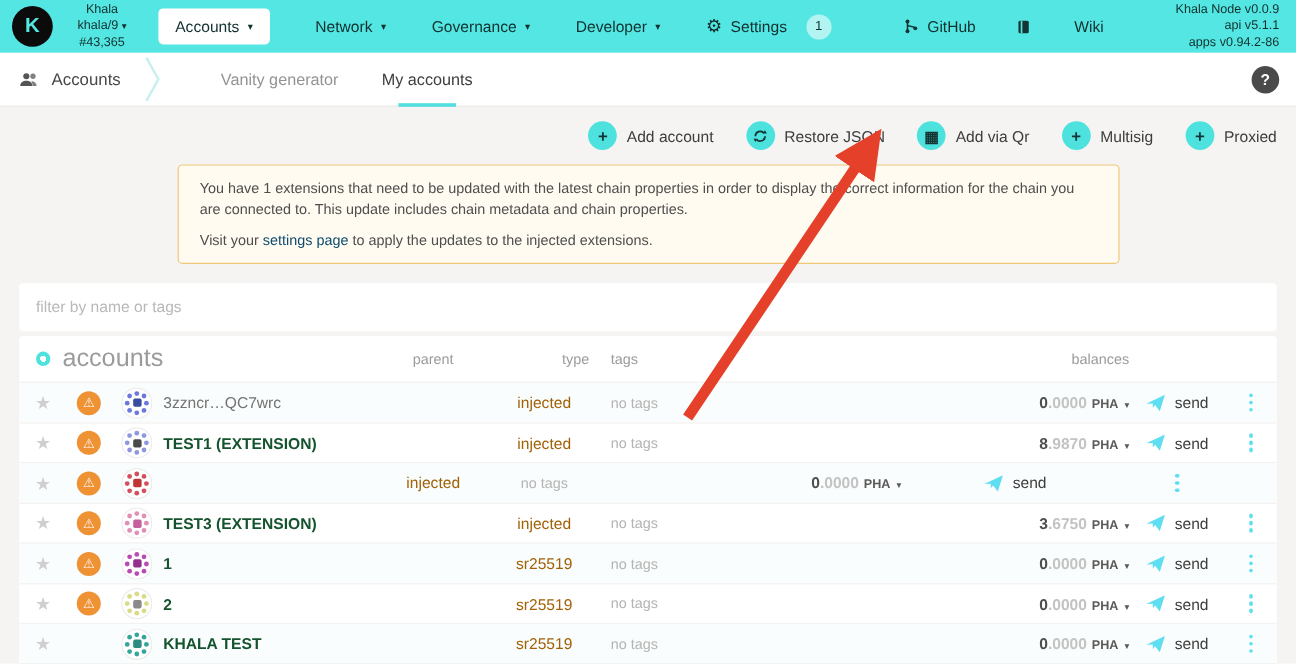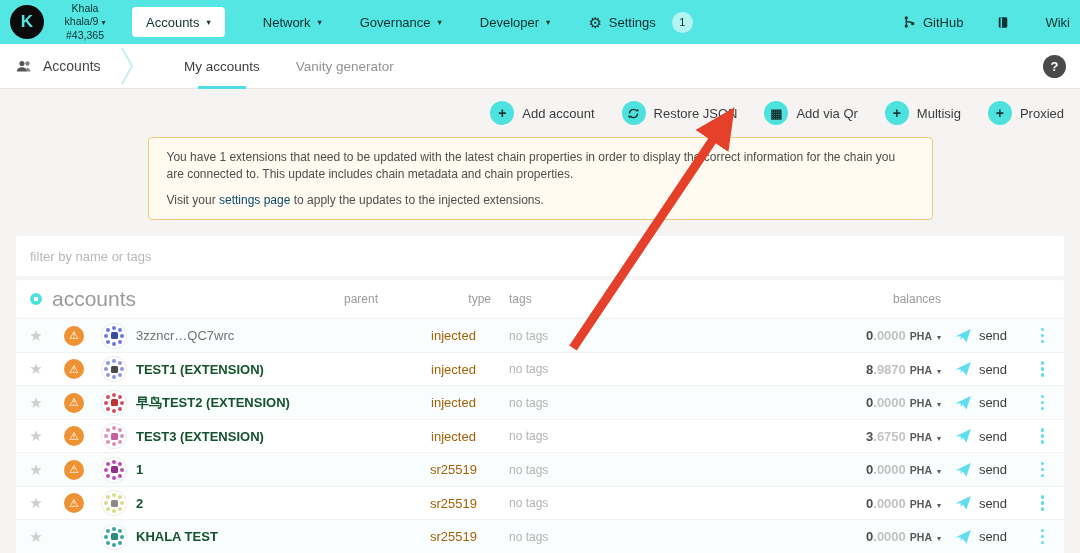--- a/index.html
+++ b/index.html
@@ -131,40 +131,45 @@
     </div>
     <div class="hlink">
       <svg width="12" height="13" viewBox="0 0 14 14">
           <rect x="2" y="1" width="10" height="12" rx="1.5" fill="#143333"></rect>
           <rect x="4.2" y="1" width="1.6" height="12" fill="#53e6e2"></rect>
         </svg>
       <span>Wiki</span>
     </div>
   </div>
 
+  <div class="versions">
+    <div>Khala Node v0.0.9</div>
+    <div>api v5.1.1</div>
+    <div>apps v0.94.2-86</div>
+  </div>
 </div>
 
 <div class="tabbar">
   <div class="section">
     <svg width="17" height="13" viewBox="0 0 20 14" fill="#555">
         <circle cx="7" cy="3.5" r="3"></circle>
         <circle cx="13.5" cy="3.5" r="2.6" opacity=".75"></circle>
         <path d="M1 13c0-3.2 2.8-5 6-5s6 1.8 6 5z"></path>
         <path d="M12 8.2c2.6.4 5 2 5 4.8h-3.5" opacity=".75"></path>
       </svg>
     <span>Accounts</span>
   </div>
   <svg class="chev-sep" width="14" height="40" viewBox="0 0 14 40">
       <polyline points="2,2 12,20 2,38" fill="none" stroke="#c8eff0" stroke-width="2"></polyline>
     </svg>
+  <div class="tab">
+      <span>Vanity generator</span>
+    </div>
   <div class="tab active">
       <span>My accounts</span>
-    </div>
-  <div class="tab">
-      <span>Vanity generator</span>
     </div>
   <div class="help-btn">
       <span>?</span>
     </div>
 </div>
 
 <div class="content">
 
   <div class="actions-row">
     <div class="action-btn">
@@ -278,21 +283,20 @@
     </div>
 
     <div class="tgrid row">
       <div class="c-star">★</div>
       <div class="c-warn">
           <span class="warnball" style="visibility: visible;">⚠</span>
         </div>
       <div class="c-icon">
           <span class="identicon" style="--c1: #d34f5e; --c2: #c03434;"></span>
         </div>
-      <div class="c-name">早鸟TEST2 (EXTENSION)</div>
       <div class="c-parent"></div>
       <div class="c-type">injected</div>
       <div class="c-tags">no tags</div>
       <div class="c-balance"><span class="b-int">0</span><span class="b-dec">.0000</span><span class="b-unit">PHA</span><span class="b-caret">▾</span></div>
       <div class="c-send">
           <svg width="16" height="14" viewBox="0 0 20 18">
             <path d="M0 9.5 L20 0 L14.5 17.5 L9.5 11 L7 14 L7 9.2 Z" fill="#5edef0"></path>
           </svg>
           <span>send</span>
         </div>

